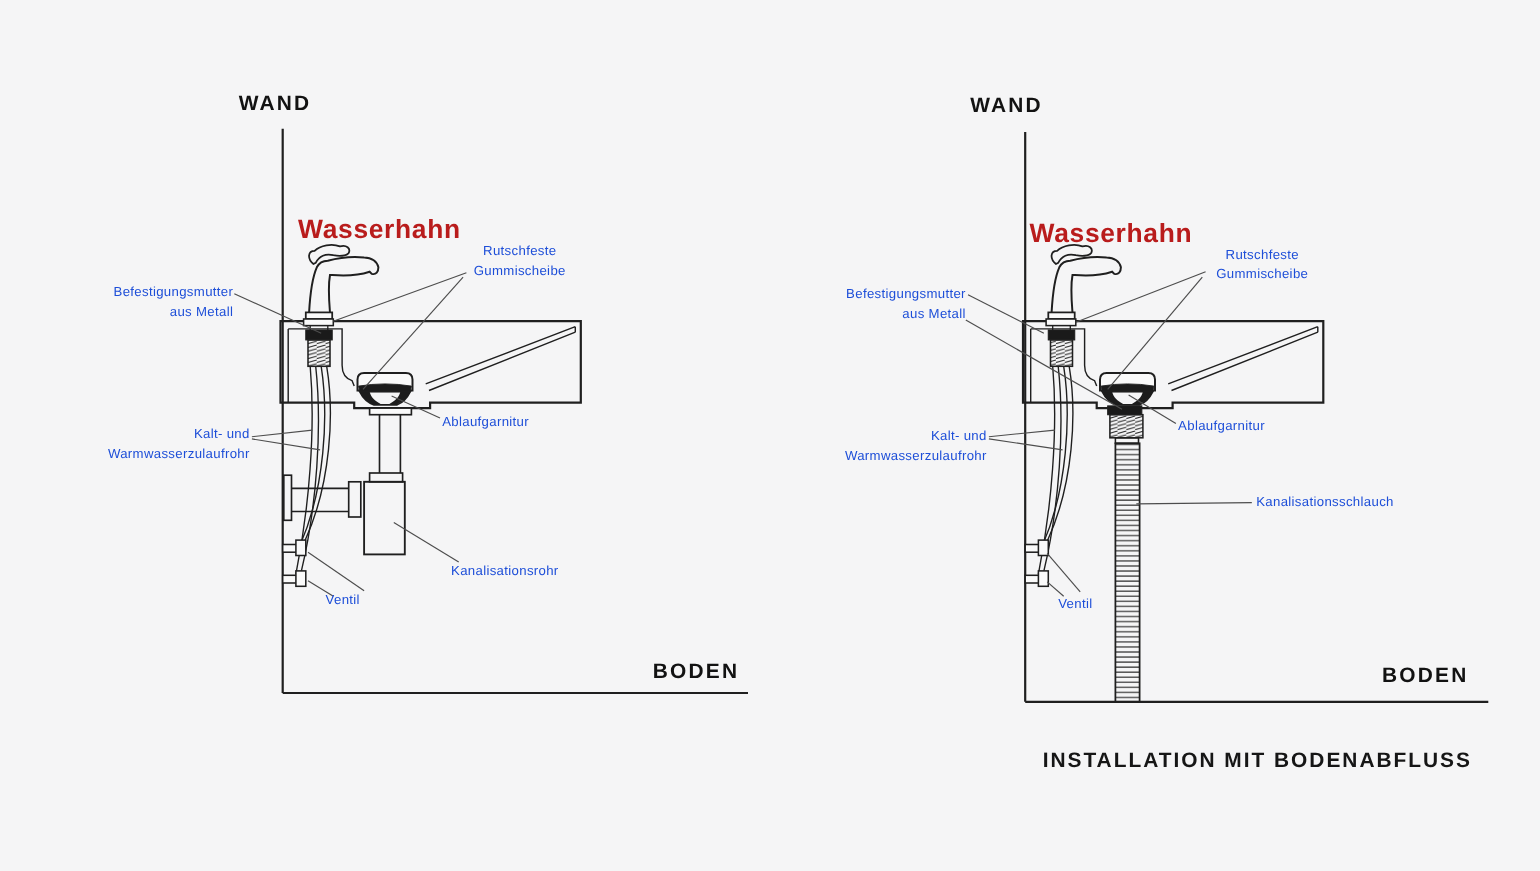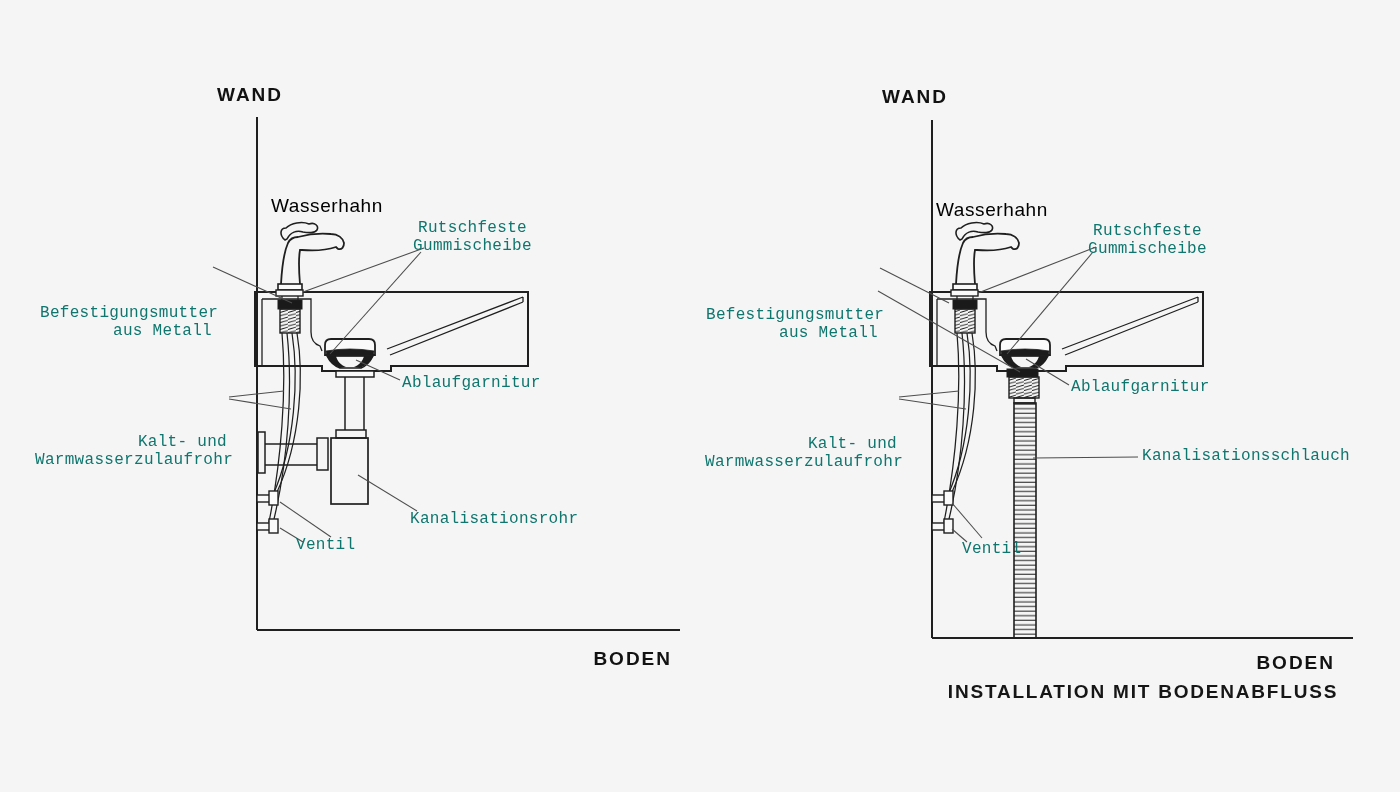--- a/index.html
+++ b/index.html
@@ -12,26 +12,26 @@
   }
   #drawing{position:absolute;left:0;top:0;}
   .txt{position:absolute;white-space:nowrap;}
   .big{
     font-size:19px;font-weight:700;letter-spacing:2px;color:#121212;
   }
   .caption{
     font-size:19px;font-weight:700;letter-spacing:1.8px;color:#161616;text-align:center;
   }
   .lbl{
-    font-size:16px;font-weight:400;color:#0f766e;letter-spacing:0.3px;line-height:18px;font-family:Liberation Mono, monospace;
+    font-size:12px;font-weight:400;color:#1d4ed8;letter-spacing:0.3px;line-height:18px;
   }
   .lbl-bold{
-    font-size:19px;font-weight:400;color:#000000;letter-spacing:0.6px;
-  }
-  .r{text-align:right;margin-top:48px;}
+    font-size:24px;font-weight:700;color:#b91c1c;letter-spacing:0.6px;
+  }
+  .r{text-align:right;}
   .c{text-align:center;}
   .line2{display:block;}
 </style>
 </head>
 <body>
 
 <div id="stage">
 
   <svg id="drawing" width="1400" height="792" viewBox="0 0 1400 792">
     <defs>

